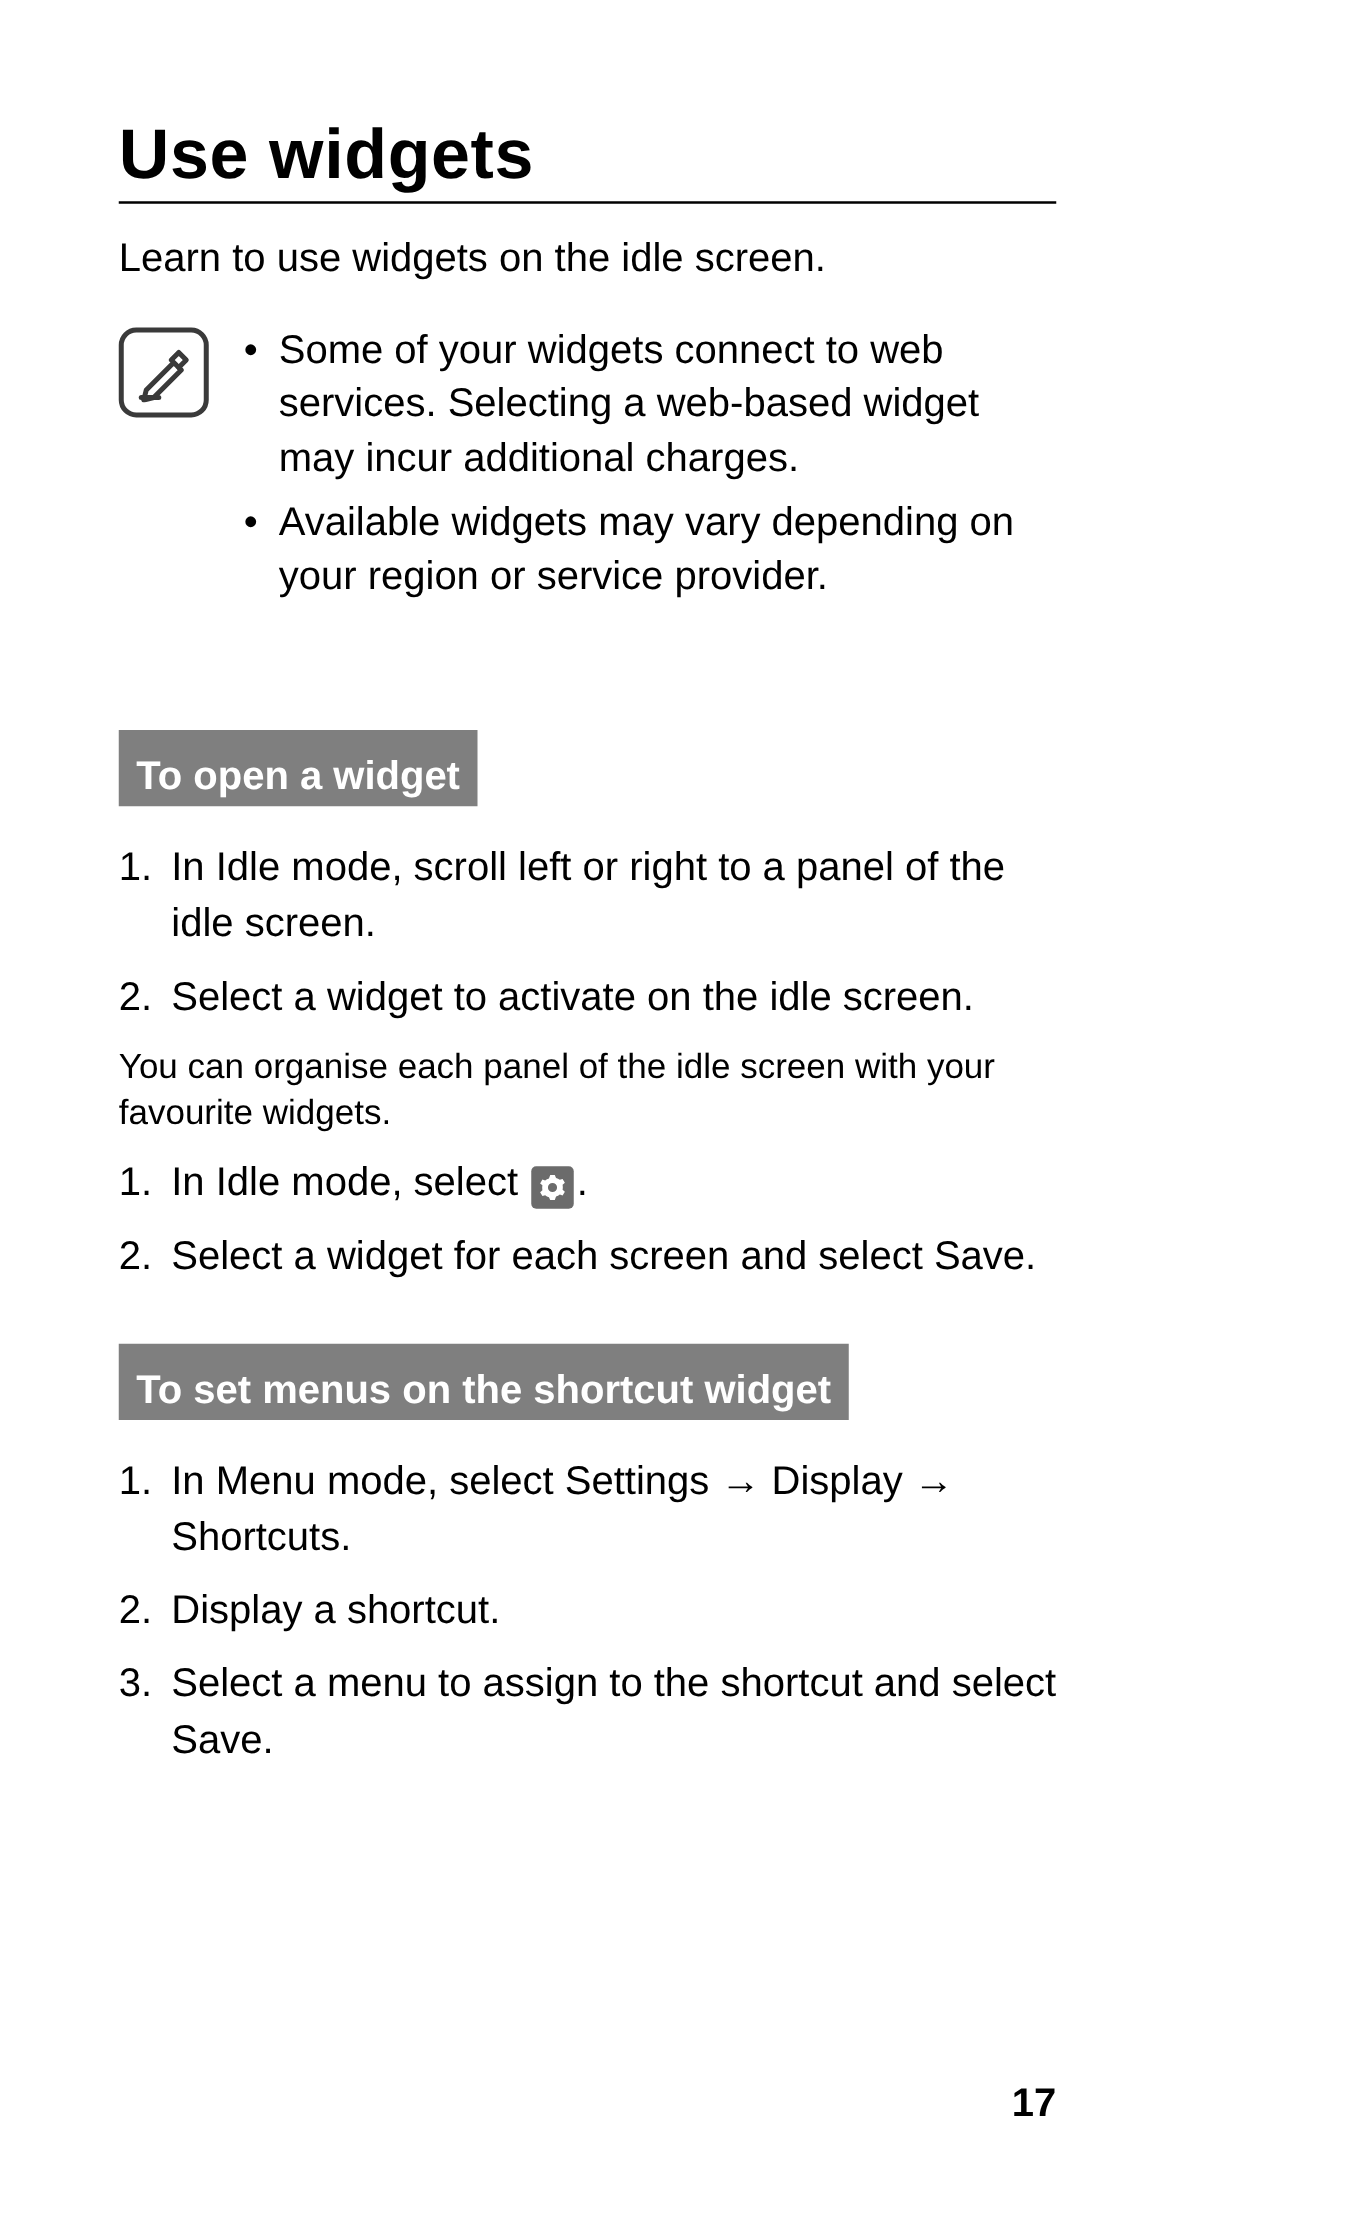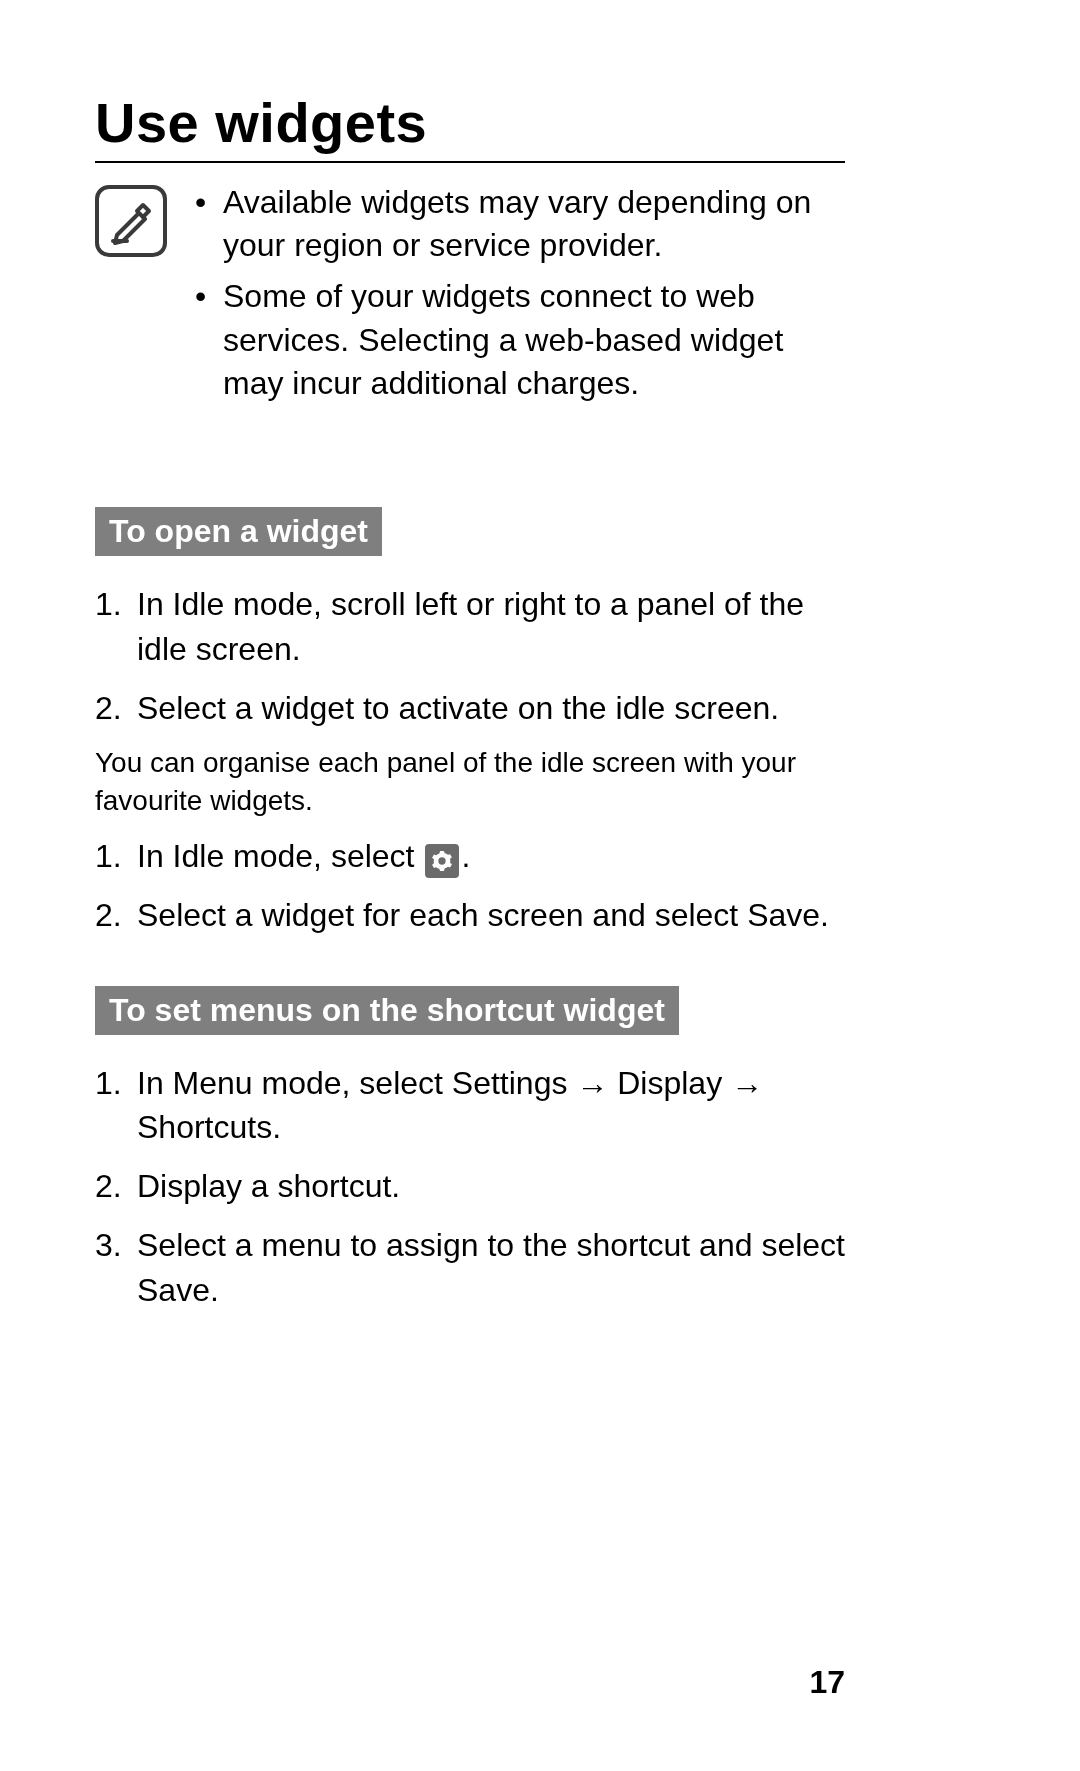--- a/index.html
+++ b/index.html
@@ -72,21 +72,21 @@
     left: 0;
     top: 0;
     font-size: 32px;
   }
   .section-label {
     display: inline-block;
     background: #7f7f7f;
     color: #fff;
     font-weight: bold;
     font-size: 32px;
-    padding: 6px 14px 6px 14px;
+    padding: 18px 14px 6px 14px;
     margin: 34px 0 16px 0;
   }
   .body-text {
     font-size: 28px;
     line-height: 1.35;
     margin: 12px 0 14px 0;
   }
   ol.steps {
     font-size: 32px;
     line-height: 1.4;
@@ -133,36 +133,37 @@
     font-weight: bold;
   }
 </style>
 </head>
 <body>
 
 <div class="page">
 
   <h1 class="title">Use widgets</h1>
 
+  <p class="intro">Learn to use widgets on the idle screen.</p>
 
   <div class="note-block">
     <div class="note-icon-wrap">
       <div class="note-icon">
         <svg viewBox="0 0 48 48">
           <g stroke="#3a3a3a" stroke-width="4" fill="none" stroke-linecap="round" stroke-linejoin="round">
             <path d="M10 38 L32 16 L38 22 L16 44 L8 46 L10 38 Z"></path>
             <path d="M30 14 L36 8 L42 14 L36 20"></path>
             <line x1="6" y1="44" x2="20" y2="44"></line>
           </g>
         </svg>
       </div>
     </div>
     <ul class="note-list">
+      <li>Some of your widgets connect to web services. Selecting a web-based widget may incur additional charges.</li>
       <li>Available widgets may vary depending on your region or service provider.</li>
-      <li>Some of your widgets connect to web services. Selecting a web-based widget may incur additional charges.</li>
     </ul>
   </div>
 
   <div>
     <div class="section-label">To open a widget</div>
     <ol class="steps">
       <li>In Idle mode, scroll left or right to a panel of the idle screen.</li>
       <li>Select a widget to activate on the idle screen.</li>
     </ol>
   </div>

